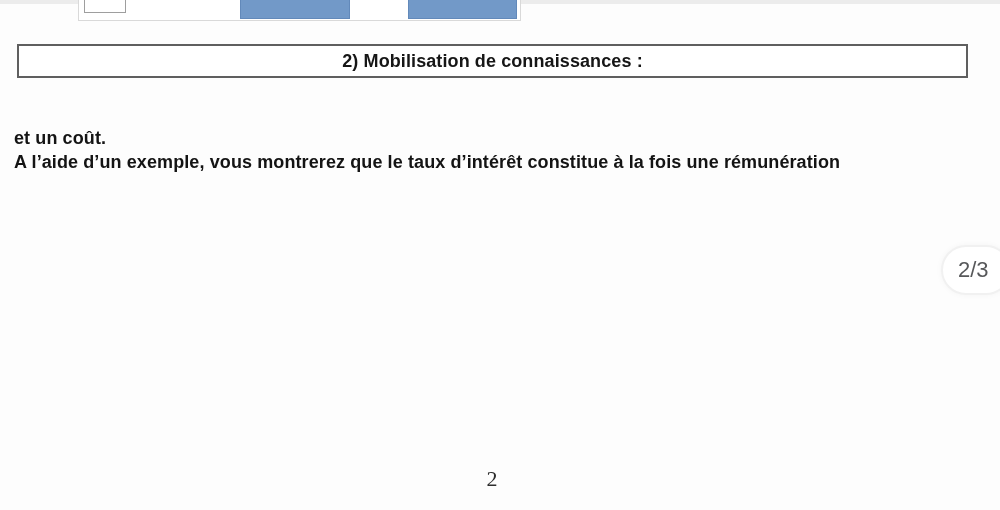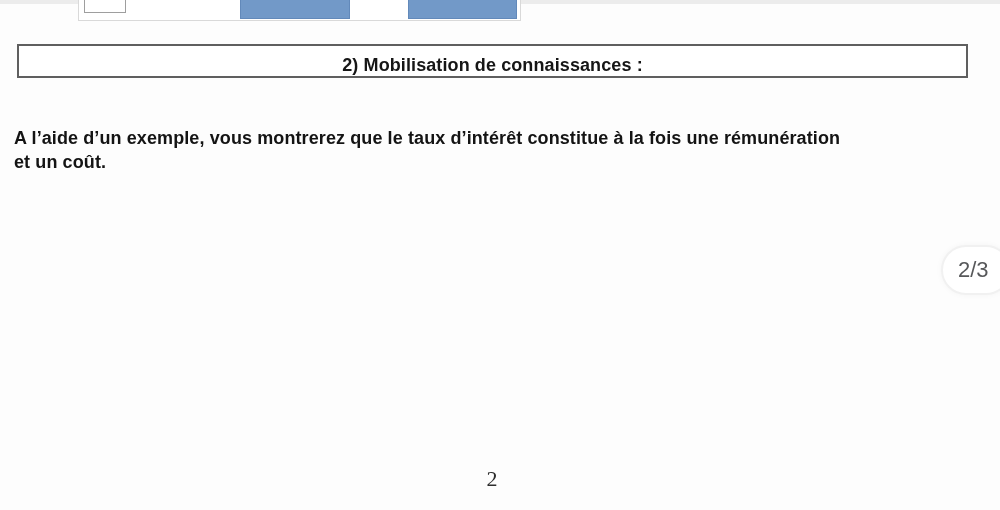--- a/index.html
+++ b/index.html
@@ -40,21 +40,21 @@
   }
   .bar.bar-1 { left: 240px; width: 108px; }
   .bar.bar-2 { left: 408px; width: 107px; }
 
   
   .title-box {
     position: absolute; left: 17px; top: 44px;
     width: 947px; height: 30px;
     border: 2px solid #5f5f5f;
     background: #ffffff;
-    display: flex; align-items: flex-end; justify-content: center;
+    display: flex; align-items: center; justify-content: center;
   }
   .title-box .title-text {
     font-size: 18px; font-weight: bold;
     color: #161616;
     letter-spacing: 0.1px;
   }
 
   
   .question {
     position: absolute; left: 14px; top: 126px;
@@ -105,22 +105,22 @@
     <div class="legend-box"></div>
     <div class="bar bar-1" style="background-color: rgb(114, 153, 200);"></div>
     <div class="bar bar-2" style="background-color: rgb(114, 153, 200);"></div>
   </div>
 
   <div class="title-box">
     <span class="title-text">2) Mobilisation de connaissances :</span>
   </div>
 
   <div class="question">
+    <div class="q-line">et un coût.</div>
     <div class="q-line">A l’aide d’un exemple, vous montrerez que le taux d’intérêt constitue à la fois une rémunération</div>
-    <div class="q-line">et un coût.</div>
   </div>
 
   <div class="page-pill">
     <span class="pill-text">2/3</span>
   </div>
 
   <div class="page-number">2</div>
 
 </div>
 

